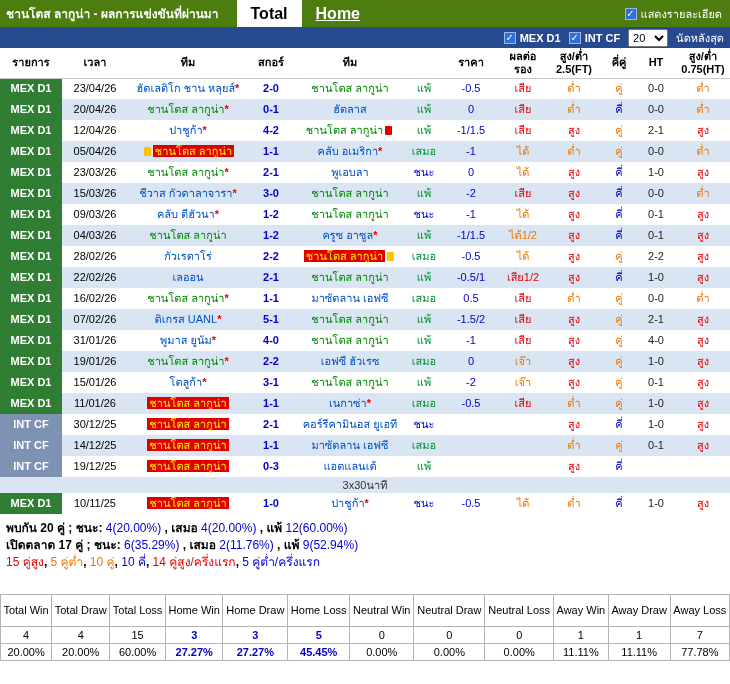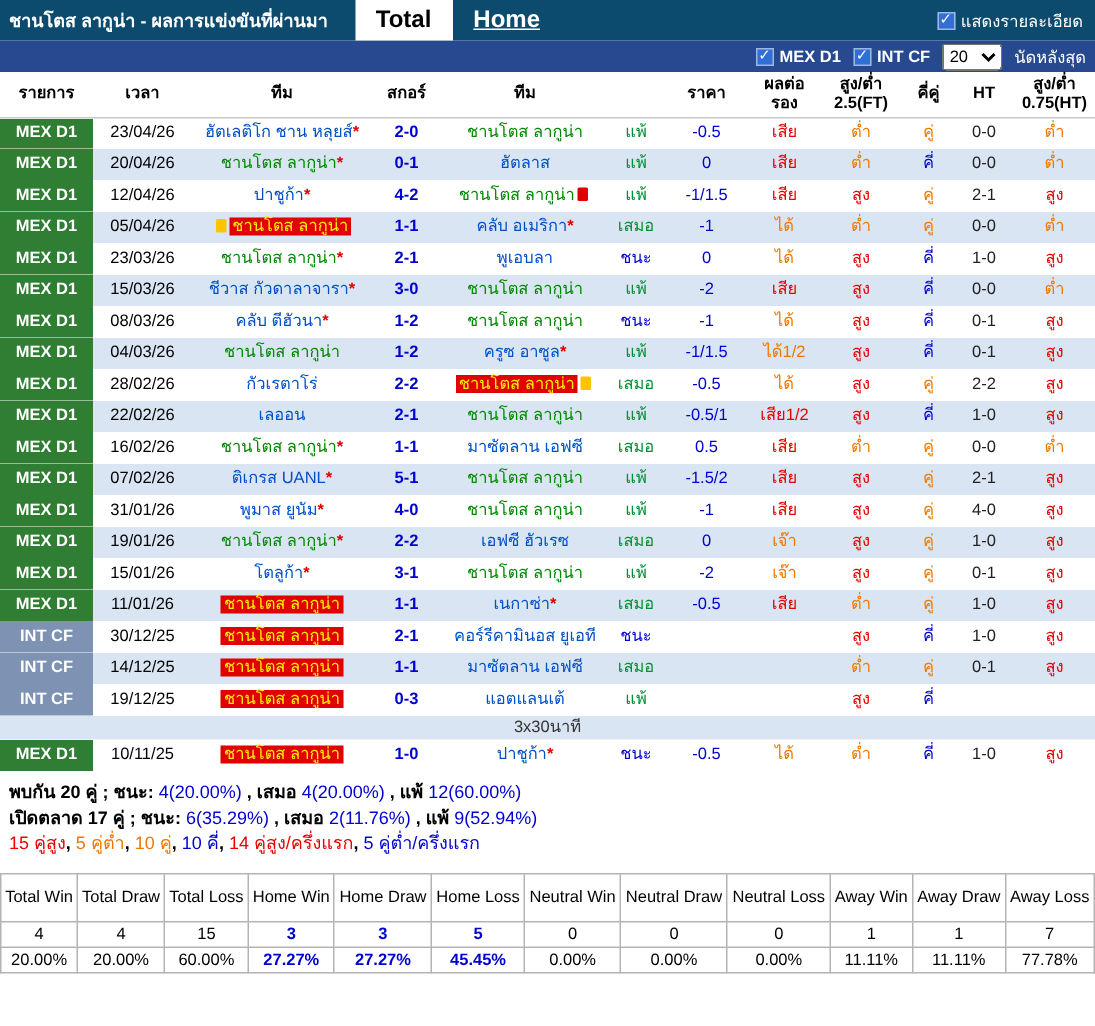--- a/index.html
+++ b/index.html
@@ -1,18 +1,18 @@
 <!DOCTYPE html>
 <html><head>
 <meta charset="utf-8">
 <style>
 *{box-sizing:border-box;margin:0;padding:0}
 html,body{width:730px;height:684px}
 body{font-family:"Liberation Sans","DejaVu Sans",sans-serif;background:#fff;overflow:hidden}
-.topbar{height:27px;background:#0c4a6e;display:flex;align-items:stretch;color:#fff}
+.topbar{height:27px;background:#4d7c0f;display:flex;align-items:stretch;color:#fff}
 .title{font-size:12px;font-weight:bold;padding-left:6px;display:flex;align-items:center;white-space:nowrap}
 .tabs{display:flex;margin-left:18px}
 .tab{display:flex;align-items:center;padding:7px 14px;font-size:16px;font-weight:bold;color:#fff;cursor:pointer}
 .tab.active{background:#fff;color:#000}
 .tab.link{text-decoration:underline}
 .spacer{flex:1}
 .chk{display:inline-flex;align-items:center;gap:4px;font-size:11px;white-space:nowrap;cursor:pointer}
 .topbar .chk{padding-right:8px}
 .box{width:12px;height:12px;background:#2f6fd6;border:1px solid #9db6e4;color:#fff;font-size:10px;line-height:10px;text-align:center;display:inline-block;flex:none}
 .filterbar{height:21px;background:#27498f;display:flex;align-items:center;justify-content:flex-end;gap:8px;color:#fff;font-size:11px;padding-right:6px}
@@ -30,21 +30,21 @@
 .star{color:#e00000;font-weight:bold}
 .score{color:#0000d0;font-weight:bold}
 .b{color:#0000d0}.g{color:#009030}.r{color:#e60000}.o{color:#f07800}.k{color:#222}
 .card{display:inline-block;width:7px;height:9px;border-radius:1px;vertical-align:-1px;margin:0 2px}
 .card.red{background:#e00000}
 .card.yellow{background:#ffc400}
 tr.note-row td{font-size:11px;color:#333;height:16px}
 .summary{padding:6px 6px 3px;font-size:12px;line-height:17px;background:#fff}
 .summary .seg{font-weight:normal}
 .summary .seg.k{font-weight:bold;color:#000}
-table.stats{width:730px;border-collapse:collapse;margin-top:8px}
+table.stats{width:730px;border-collapse:collapse;margin-top:20px}
 table.stats th,table.stats td{border:1px solid #b4b4b4;font-size:11px;text-align:center;padding:2px 1px;background:#fff}
 table.stats th{font-weight:normal;height:32px;vertical-align:middle;line-height:13px}
 table.stats td{height:17px}
 .hlb{color:#0000d0;font-weight:bold}
 </style>
 </head>
 <body>
 
 <div class="topbar">
   <div class="title">ชานโตส ลากูน่า - ผลการแข่งขันที่ผ่านมา</div>
@@ -185,21 +185,21 @@
         <td class="g">แพ้</td>
         <td class="b">-2</td>
         <td class="r">เสีย</td>
         <td class="r">สูง</td>
         <td class="b">คี่</td>
         <td class="k">0-0</td>
         <td class="o">ต่ำ</td>
       </tr>
       <tr>
         <td class="badge-mex">MEX D1</td>
-        <td>08/03/26</td>
+        <td>09/03/26</td>
         <td><span class="opp">คลับ ตีฮัวนา</span><span class="star">*</span></td>
         <td class="score">1-2</td>
         <td><span class="self">ชานโตส ลากูน่า</span></td>
         <td class="b">ชนะ</td>
         <td class="b">-1</td>
         <td class="o">ได้</td>
         <td class="r">สูง</td>
         <td class="b">คี่</td>
         <td class="k">0-1</td>
         <td class="r">สูง</td>

